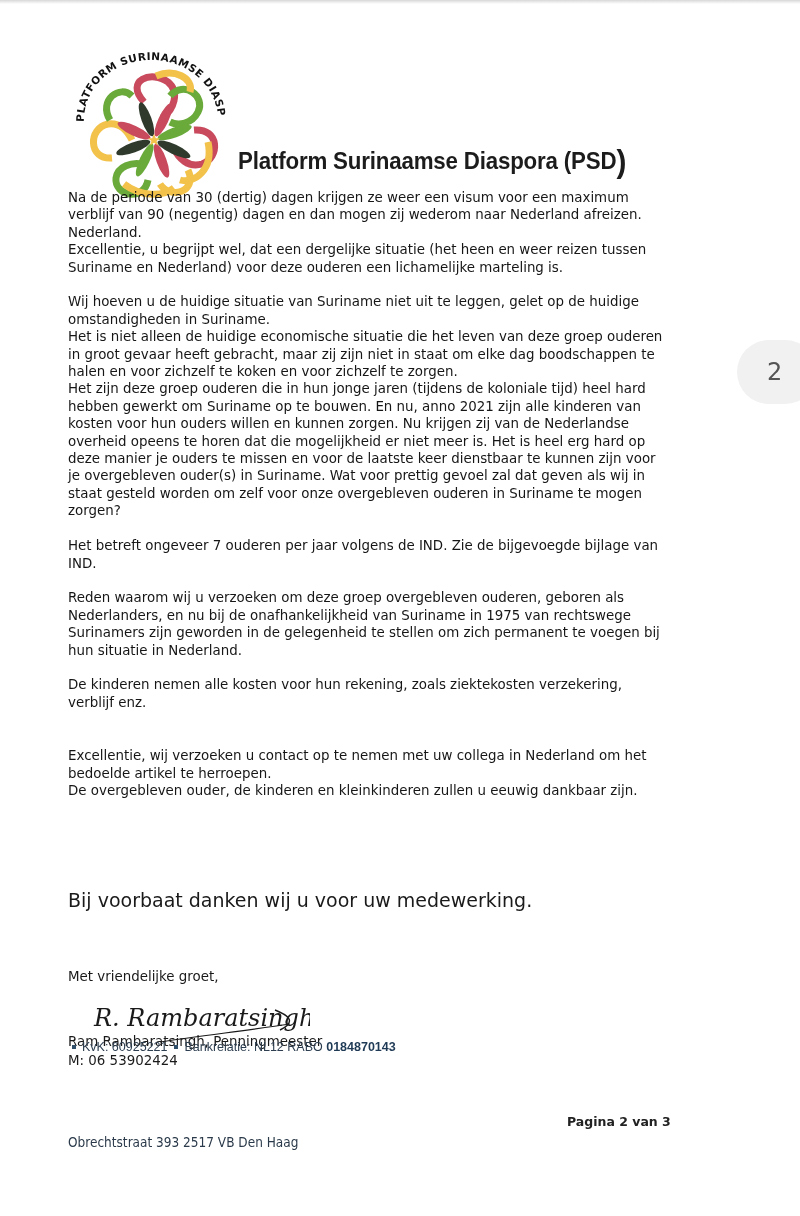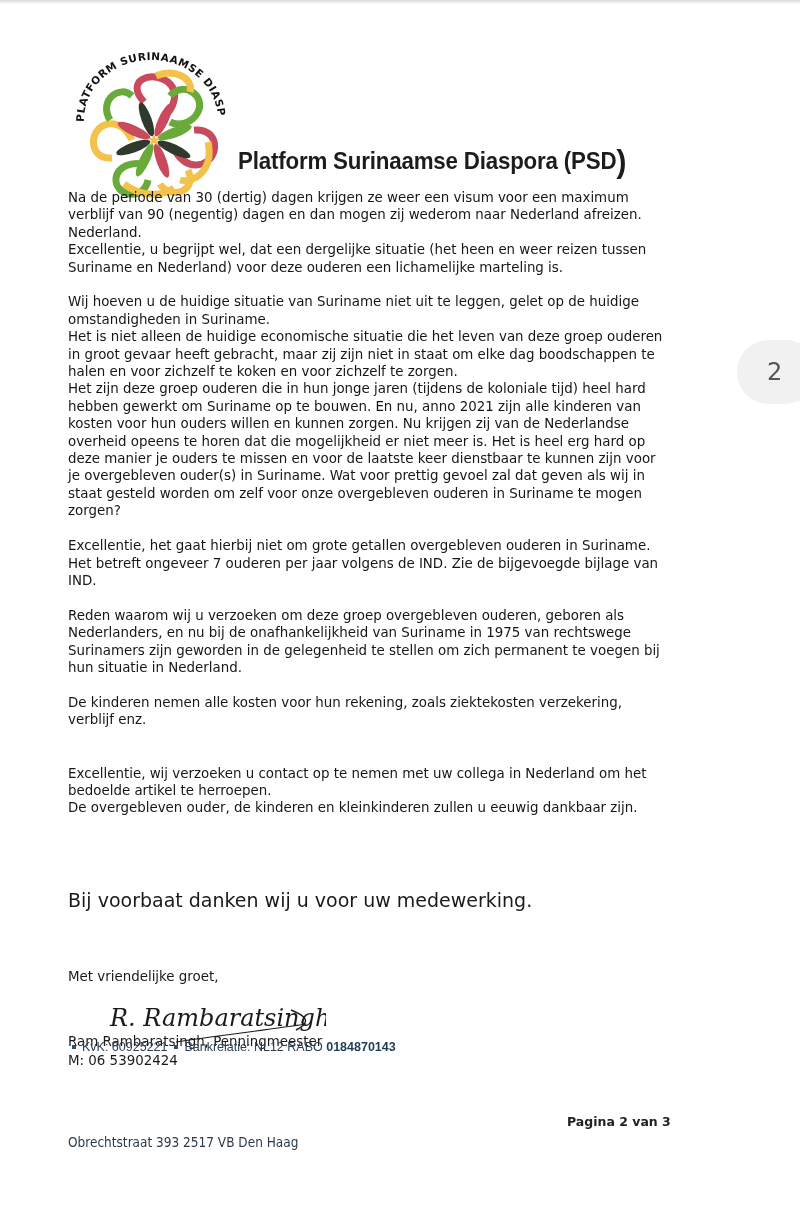--- a/index.html
+++ b/index.html
@@ -28,21 +28,21 @@
   .body-text p span.line { display: block; }
   .body-text p.tight { margin-bottom: 0; margin-top: 36px; }
   .page-badge {
     position: absolute; left: 737px; top: 340px; width: 80px; height: 64px;
     border-radius: 32px; background: #f1f1f1;
     font-family: "DejaVu Sans", sans-serif; font-size: 24px; color: #555;
     display: flex; align-items: center; padding-left: 30px; box-sizing: border-box;
   }
   .thanks { position: absolute; left: 68px; top: 889px; font-size: 19px; }
   .greeting { position: absolute; left: 68px; top: 969px; font-size: 13.4px; }
-  .signature { position: absolute; left: 106px; top: 996px; width: 220px; height: 50px; }
+  .signature { position: absolute; left: 90px; top: 996px; width: 220px; height: 50px; }
   .signer { position: absolute; left: 68px; top: 1032px; font-size: 13.4px; line-height: 19px; }
   .reg {
     position: absolute; left: 72px; top: 1040px;
     font-family: Liberation Sans, sans-serif; font-size: 12.5px; color: #2d3e50;
     white-space: nowrap;
   }
   .reg .bullet { display: inline-block; width: 4px; height: 4px; background: #2f4f6a; vertical-align: middle; margin: 0 6px 2px 0; }
   .reg b { color: #1f3a55; }
   .pagina {
     position: absolute; left: 567px; top: 1114px;
@@ -117,21 +117,20 @@
     <span class="line">Het zijn deze groep ouderen die in hun jonge jaren (tijdens de koloniale tijd) heel hard</span>
     <span class="line">hebben gewerkt om Suriname op te bouwen. En nu, anno 2021 zijn alle kinderen van</span>
     <span class="line">kosten voor hun ouders willen en kunnen zorgen. Nu krijgen zij van de Nederlandse</span>
     <span class="line">overheid opeens te horen dat die mogelijkheid er niet meer is. Het is heel erg hard op</span>
     <span class="line">deze manier je ouders te missen en voor de laatste keer dienstbaar te kunnen zijn voor</span>
     <span class="line">je overgebleven ouder(s) in Suriname. Wat voor prettig gevoel zal dat geven als wij in</span>
     <span class="line">staat gesteld worden om zelf voor onze overgebleven ouderen in Suriname te mogen</span>
     <span class="line">zorgen?</span>
   </p>
   <p>
-    <span class="line">Excellentie, het gaat hierbij niet om grote getallen overgebleven ouderen in Suriname.</span>
     <span class="line">Het betreft ongeveer 7 ouderen per jaar volgens de IND. Zie de bijgevoegde bijlage van</span>
     <span class="line">IND.</span>
   </p>
   <p>
     <span class="line">Reden waarom wij u verzoeken om deze groep overgebleven ouderen, geboren als</span>
     <span class="line">Nederlanders, en nu bij de onafhankelijkheid van Suriname in 1975 van rechtswege</span>
     <span class="line">Surinamers zijn geworden in de gelegenheid te stellen om zich permanent te voegen bij</span>
     <span class="line">hun situatie in Nederland.</span>
   </p>
   <p>

